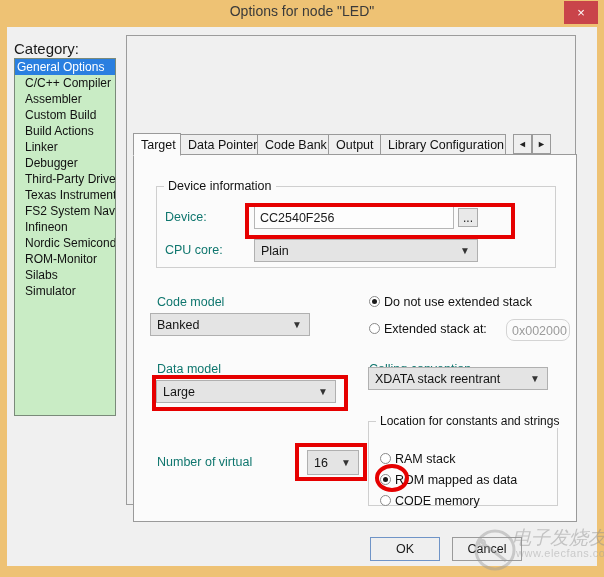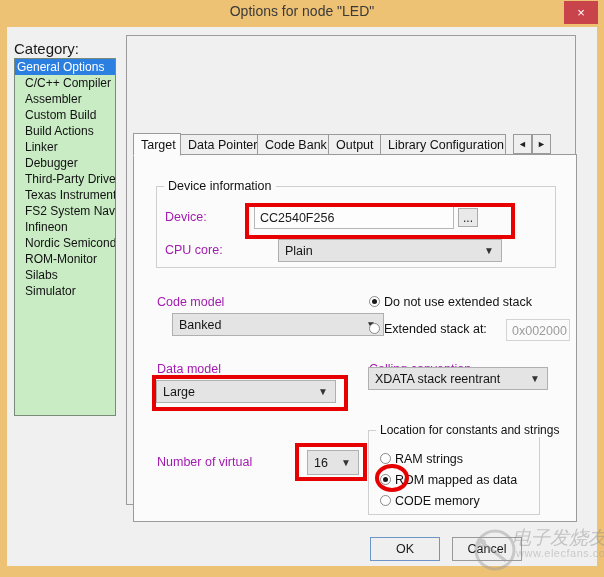--- a/index.html
+++ b/index.html
@@ -165,41 +165,42 @@
     background: #fbfbfb;
     padding: 0 4px;
     font-size: 12.5px;
     color: #111;
     white-space: nowrap;
   }
 
   .lbl {
     position: absolute;
     font-size: 12.5px;
-    color: #a21caf;
+    color: #0f766e;
     white-space: nowrap;
   }
 
   
   .textbox {
     position: absolute;
     background: #fdfdfd;
     border: 1px solid #b6b6b6;
     box-sizing: border-box;
     font-size: 12.5px;
     color: #1a1a1a;
     padding: 0 5px;
     line-height: 22px;
     white-space: nowrap;
     overflow: hidden;
   }
   .textbox.disabled {
     background: #fbfbfb;
     color: #9b9b9b;
     border-color: #d4d4d4;
+    border-radius: 8px;
   }
   .ellipsis-btn {
     position: absolute;
     background: #e9e9e9;
     border: 1px solid #ababab;
     box-sizing: border-box;
     font-size: 12px;
     color: #222;
     text-align: center;
     line-height: 18px;
@@ -362,27 +363,27 @@
 
   <div class="tabpage">
 
     <div class="groupbox" style="left:22px; top:31px; width:400px; height:82px;">
       <div class="group-title">Device information</div>
     </div>
     <div class="lbl" style="left:31px; top:55px;">Device:</div>
     <div class="textbox" style="left:120px; top:51px; width:200px; height:23px;">CC2540F256</div>
     <div class="ellipsis-btn" style="left:324px; top:53px; width:20px; height:19px;">...</div>
     <div class="lbl" style="left:31px; top:88px;">CPU core:</div>
-    <div class="combo" style="left:120px; top:84px; width:224px; height:23px;margin-left:24px;">
+    <div class="combo" style="left:120px; top:84px; width:224px; height:23px;">
       <span class="cval">Plain</span>
       <span class="carrow">▼</span>
     </div>
 
     <div class="lbl" style="left:23px; top:140px;">Code model</div>
-    <div class="combo" style="left:38px; top:158px; width:212px; height:23px;text-align:center;">
+    <div class="combo" style="left:16px; top:158px; width:160px; height:23px;text-align:center;">
       <span class="cval">Banked</span>
       <span class="carrow">▼</span>
     </div>
 
     <div class="radio-row" style="left:235px; top:140px;">
       <span class="radio-dot on"></span><span>Do not use extended stack</span>
     </div>
     <div class="radio-row" style="left:235px; top:167px;">
       <span class="radio-dot"></span><span>Extended stack at:</span>
     </div>
@@ -399,25 +400,25 @@
       <span class="cval">XDATA stack reentrant</span>
       <span class="carrow">▼</span>
     </div>
 
     <div class="lbl" style="left:23px; top:300px;">Number of virtual</div>
     <div class="combo" style="left:173px; top:295px; width:52px; height:25px;">
       <span class="cval" style="line-height:24px;">16</span>
       <span class="carrow" style="line-height:24px;">▼</span>
     </div>
 
-    <div class="groupbox" style="left:234px; top:275px; width:172px; height:85px;">
+    <div class="groupbox" style="left:234px; top:266px; width:190px; height:85px;">
       <div class="group-title" style="font-size:12px;">Location for constants and strings</div>
     </div>
     <div id="location-options">
-        <div class="radio-row" style="left: 246px; top: 297px;"><span class="radio-dot"></span><span>RAM strings</span></div>
+        <div class="radio-row" style="left: 246px; top: 297px;"><span class="radio-dot"></span><span>RAM stack</span></div>
         <div class="radio-row" style="left: 246px; top: 318px;"><span class="radio-dot on"></span><span>ROM mapped as data</span></div>
         <div class="radio-row" style="left: 246px; top: 339px;"><span class="radio-dot"></span><span>CODE memory</span></div>
       </div>
 
   </div>
 
   <div class="btn primary" style="left:370px; top:537px; width:70px;">OK</div>
   <div class="btn" style="left:452px; top:537px; width:70px;">Cancel</div>
 
   <div class="annot-rect" style="left:245px; top:203px; width:270px; height:36px;"></div>

